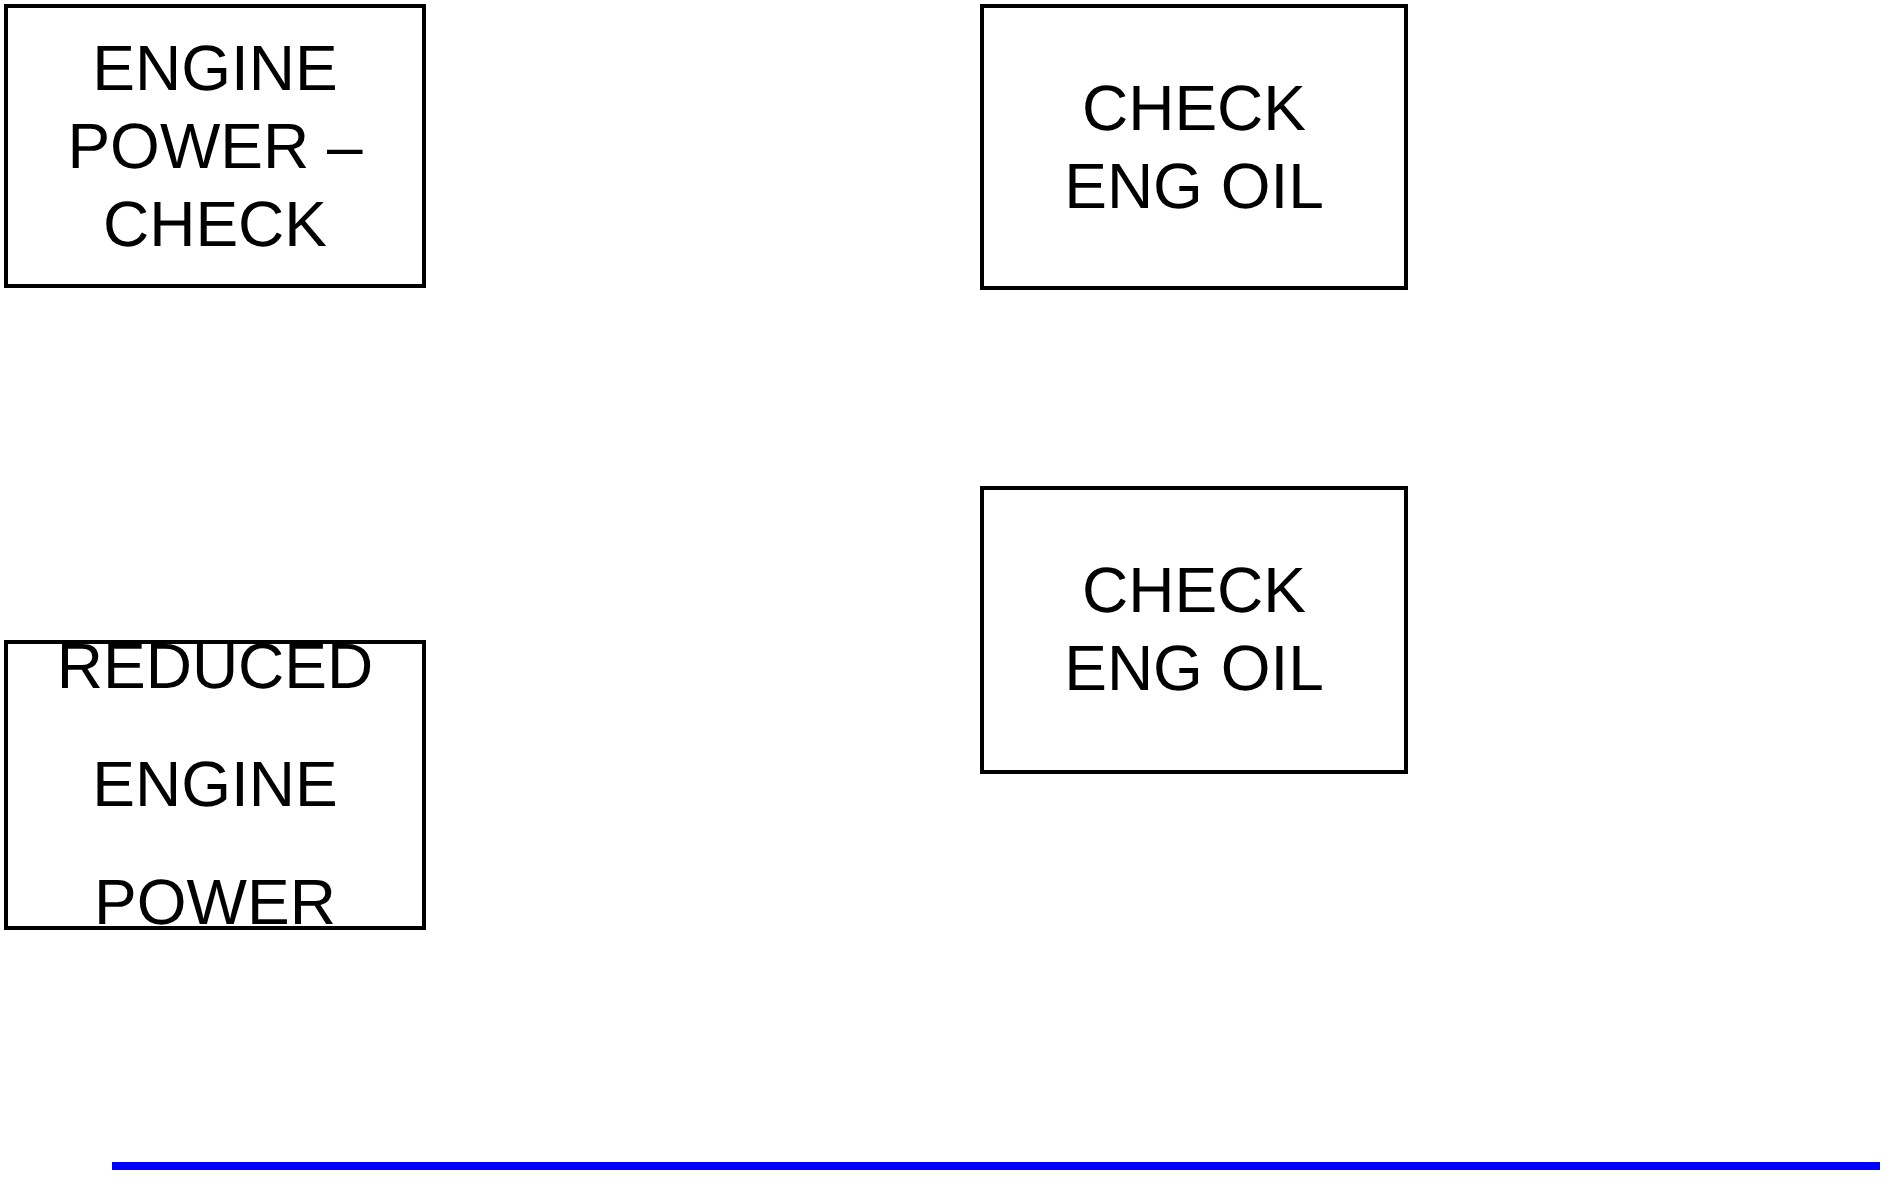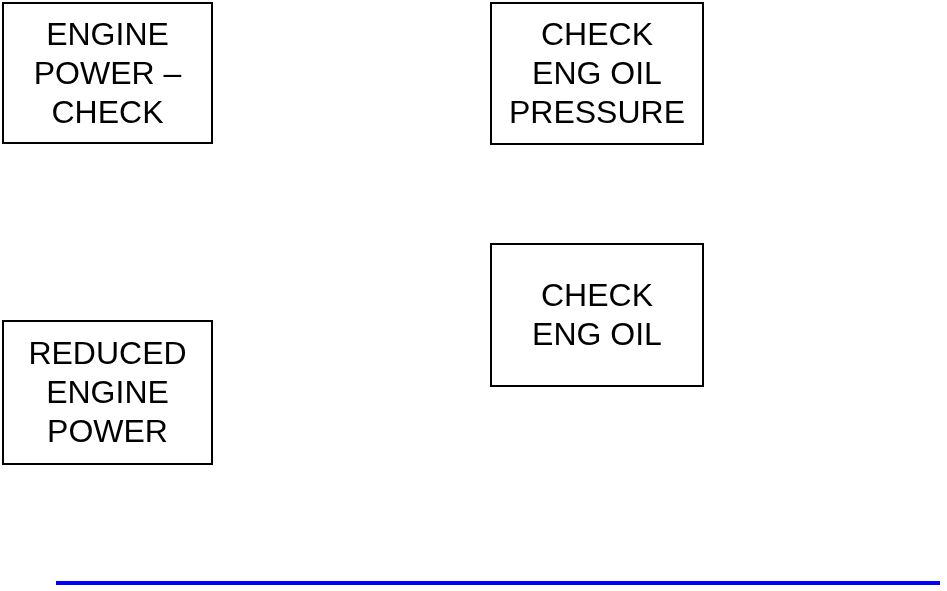--- a/index.html
+++ b/index.html
@@ -44,21 +44,21 @@
   #box-engine-overheated {
     left: 2px;  top: 2px;   width: 211px; height: 142px;
   }
   #box-check-eng-oil-pressure {
     left: 490px; top: 2px;  width: 214px; height: 143px;
   }
   #box-check-eng-oil-level {
     left: 490px; top: 243px; width: 214px; height: 144px;
   }
   #box-reduced-engine-power {
-    left: 2px;  top: 320px; width: 211px; height: 145px;
+    left: 2px;  top: 320px; width: 211px; height: 145px; gap: 20px;
   }
   
   #bottom-rule {
     position: absolute;
     left: 56px;
     top: 581px;
     width: 884px;
     height: 4px;
     background: #0000ff;
   }
@@ -70,21 +70,20 @@
 
   <div class="msg-box" id="box-engine-overheated">
     <span class="msg-line">ENGINE</span>
     <span class="msg-line">POWER –</span>
     <span class="msg-line">CHECK</span>
   </div>
 
   <div class="msg-box" id="box-check-eng-oil-pressure">
     <span class="msg-line">CHECK</span>
     <span class="msg-line">ENG OIL</span>
-    <span class="msg-line">PRESSURE</span>
   </div>
 
   <div class="msg-box" id="box-check-eng-oil-level">
     <span class="msg-line">CHECK</span>
     <span class="msg-line">ENG OIL</span>
   </div>
 
   <div class="msg-box" id="box-reduced-engine-power">
     <span class="msg-line">REDUCED</span>
     <span class="msg-line">ENGINE</span>

